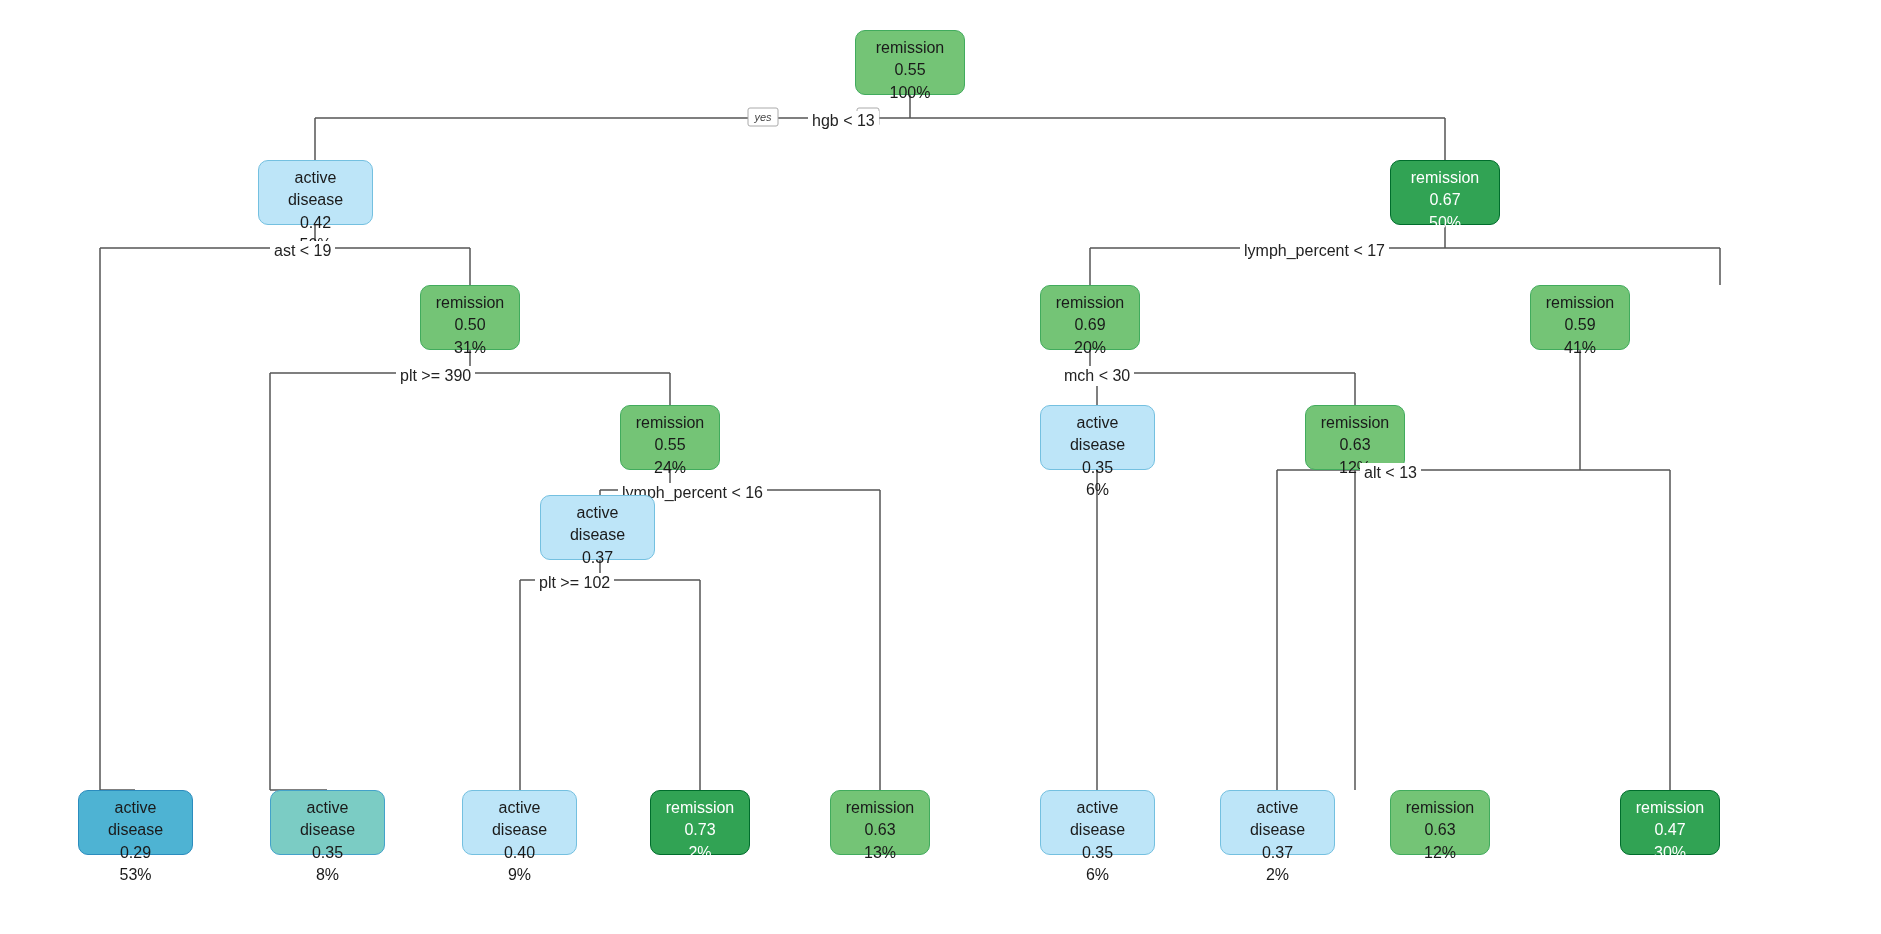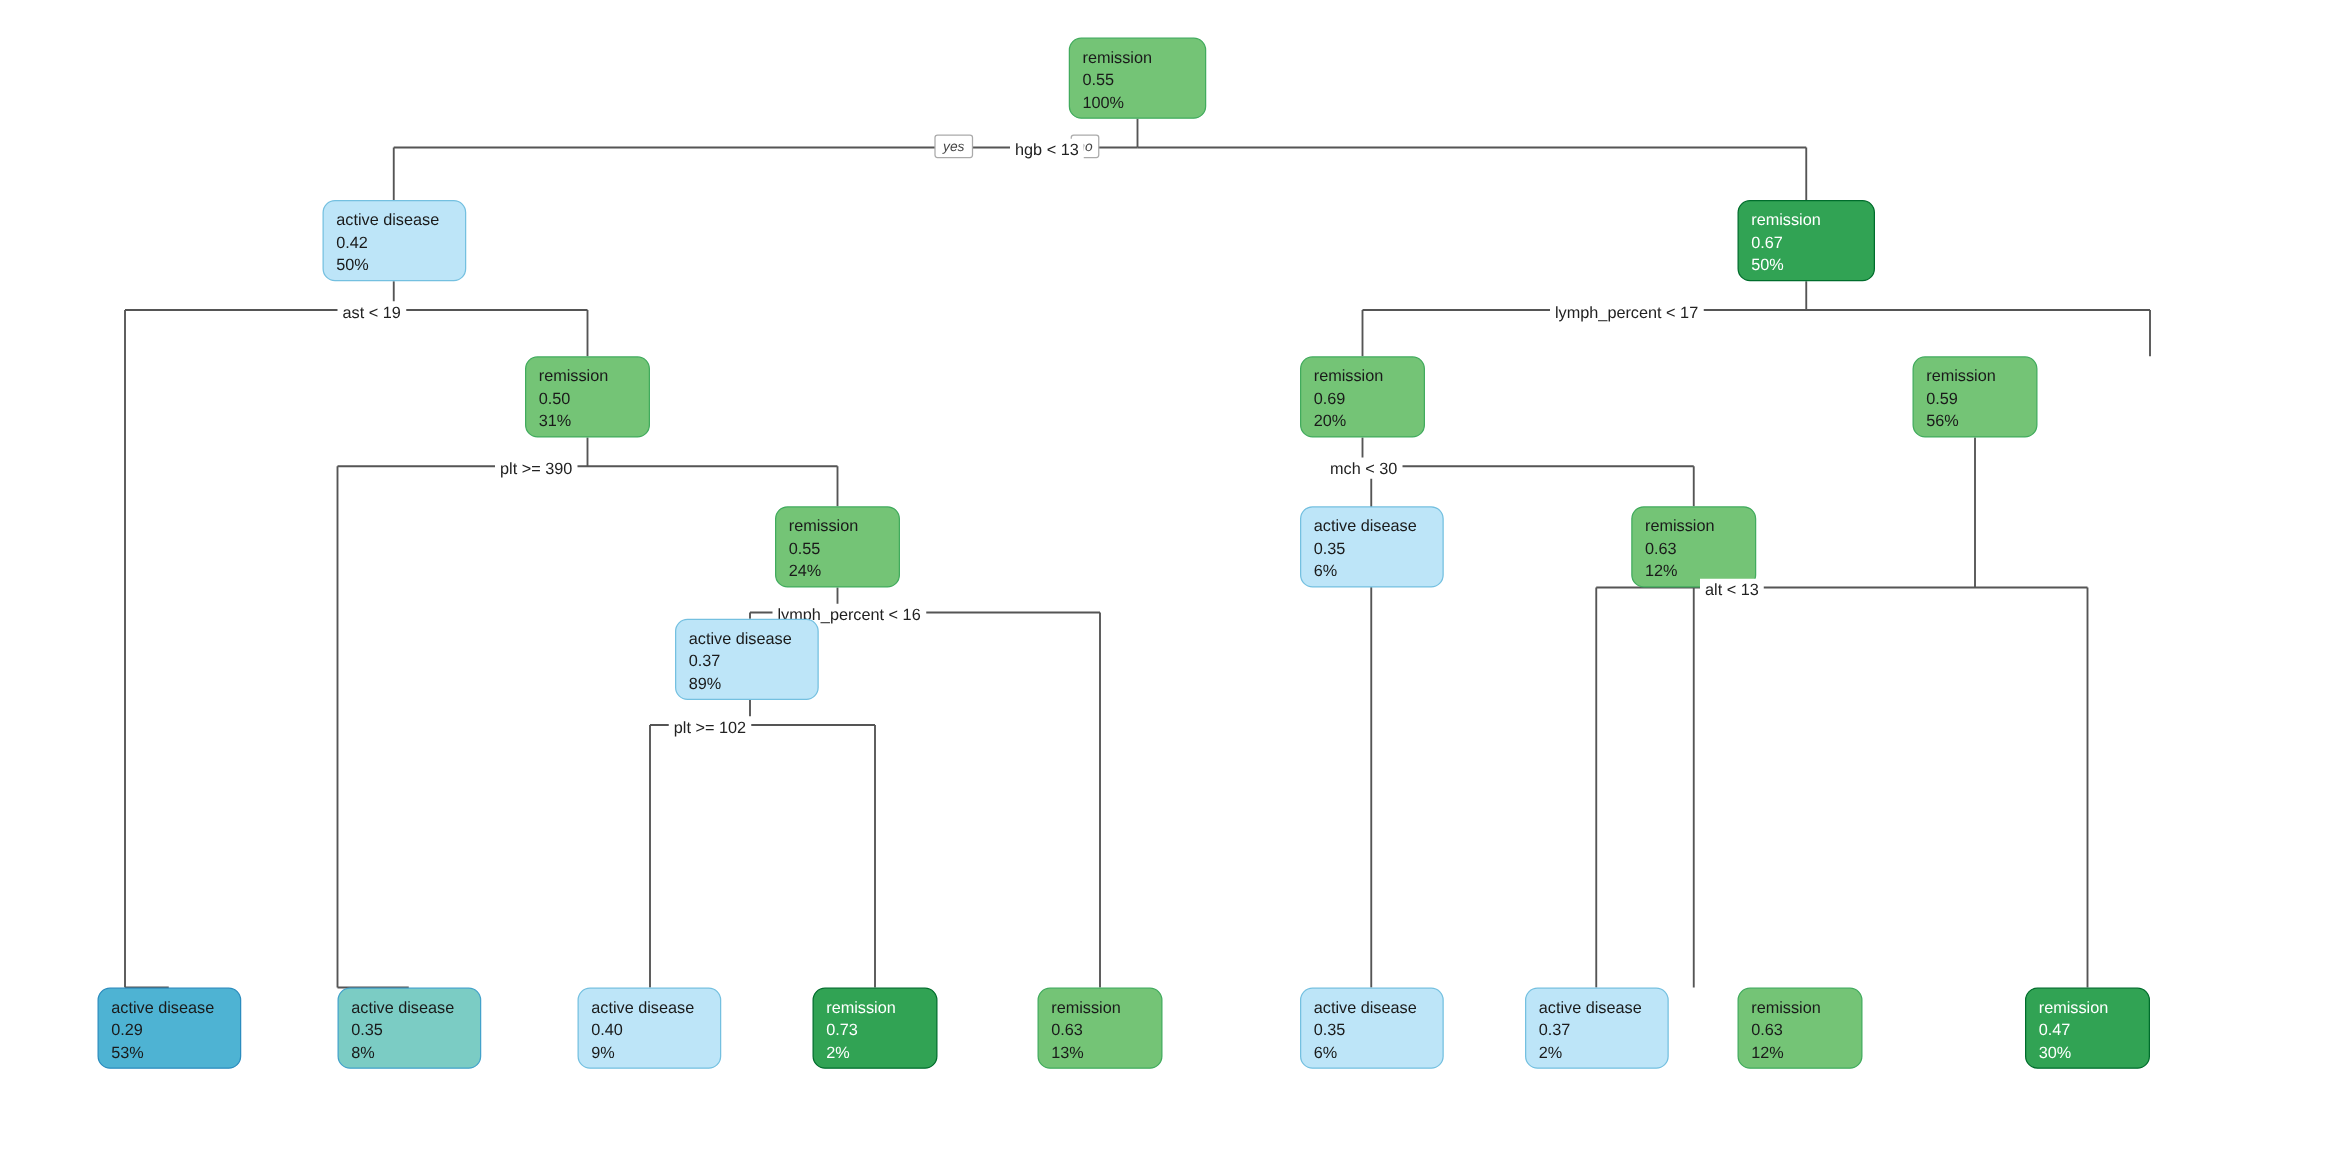--- a/index.html
+++ b/index.html
@@ -20,22 +20,23 @@
     svg#tree-lines {
       position: absolute;
       top: 0; left: 0;
       width: 1881px;
       height: 934px;
       pointer-events: none;
     }
     .node {
       position: absolute;
       border-radius: 10px;
+      text-align: center;
       padding: 6px 10px;
-      font-size: 13px;
+      font-size: 16px;
       line-height: 1.4;
       font-weight: normal;
       border: 1.5px solid;
       cursor: default;
     }
     .node-blue-dark {
       background-color: #4eb3d3;
       border-color: #2b8cbe;
       color: #1a1a1a;
     }
@@ -54,21 +55,21 @@
       border-color: #006d2c;
       color: #fff;
     }
     .node-green-med {
       background-color: #74c476;
       border-color: #41ab5d;
       color: #1a1a1a;
     }
     .split-label {
       position: absolute;
-      font-size: 13px;
+      font-size: 16px;
       color: #222;
       background: #fff;
       padding: 1px 4px;
       white-space: nowrap;
     }
   </style>
 </head>
 <body>
 
 <div id="tree-container">
@@ -186,21 +187,21 @@
 
   <div class="node node-green-med" style="left:1040px; top:285px; width:100px; height:65px;">
     <div>remission</div>
     <div>0.69</div>
     <div>20%</div>
   </div>
 
   <div class="node node-green-med" style="left:1530px; top:285px; width:100px; height:65px;">
     <div>remission</div>
     <div>0.59</div>
-    <div>56%</div>
+    <div>41%</div>
   </div>
 
   <div class="split-label" style="left:396px; top:366px;text-align:right;">plt &gt;= 390</div>
 
   <div class="split-label" style="left:1060px; top:366px;">mch &lt; 30</div>
 
   <div class="node node-green-med" style="left:620px; top:405px; width:100px; height:65px;">
     <div>remission</div>
     <div>0.55</div>
     <div>24%</div>

